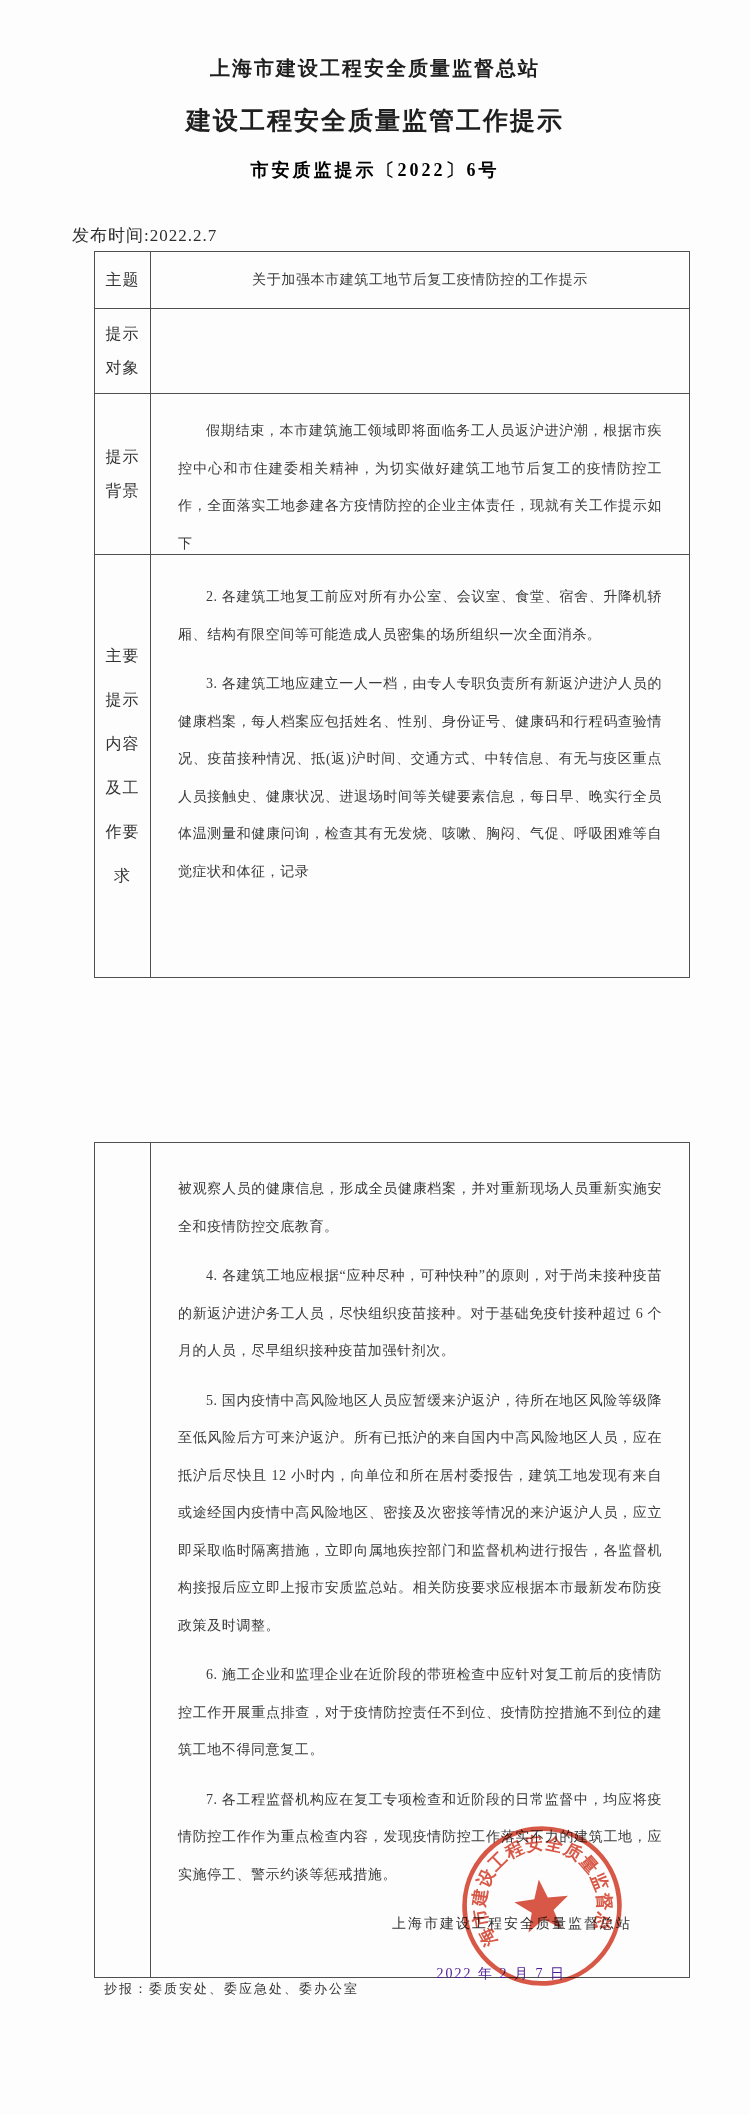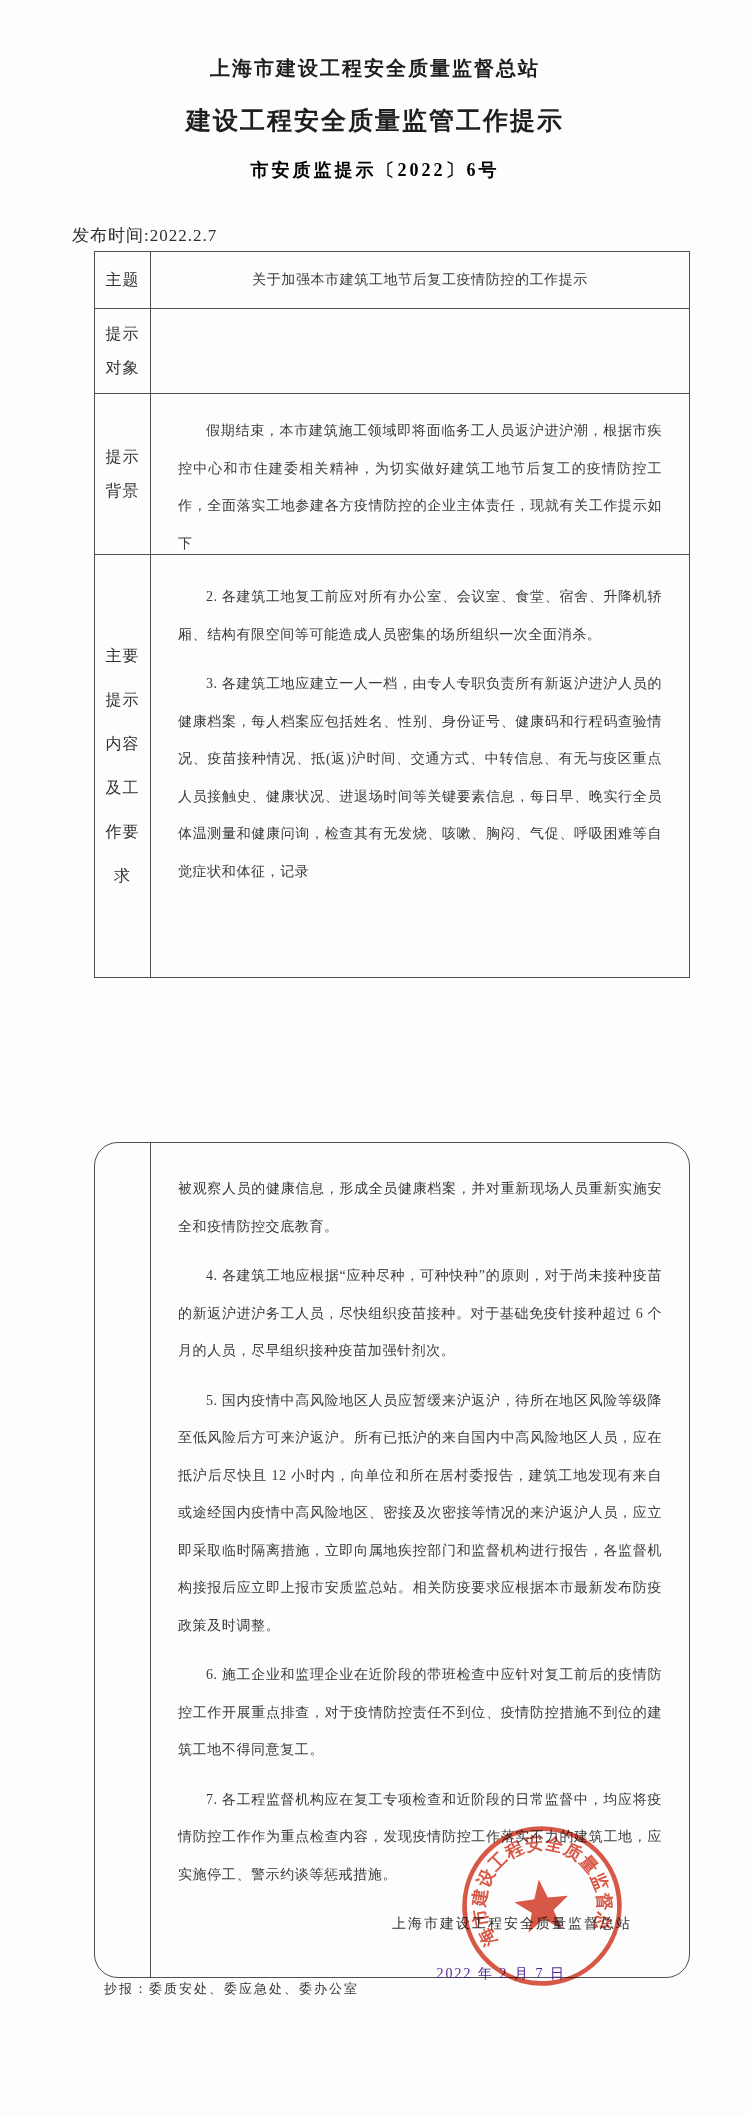--- a/index.html
+++ b/index.html
@@ -16,21 +16,21 @@
   .doc-title{top:104px;font-size:25px;font-weight:bold;color:#1f1f1f;letter-spacing:2px;}
   .doc-number{top:158px;font-size:18px;color:#000000;letter-spacing:3px;font-weight:bold;}
   .publish-time{position:absolute;left:72px;top:224px;font-size:17px;color:#2e2e2e;letter-spacing:1px;}
   .ntable{
     position:absolute;left:94px;width:596px;
     border:1.5px solid #4e4e4e;
     box-sizing:border-box;
     background:transparent;
   }
   .table1{top:251px;height:727px;}
-  .table2{top:1142px;height:836px;border-radius:24px;}
+  .table2{top:1142px;height:836px;}
   .trow{display:flex;box-sizing:border-box;border-bottom:1.5px solid #4e4e4e;}
   .trow:last-child{border-bottom:none;}
   .tlabel{
     width:56px;min-width:56px;box-sizing:border-box;
     border-right:1.5px solid #4e4e4e;
     display:flex;flex-direction:column;justify-content:center;align-items:center;
     font-size:16px;color:#333;letter-spacing:1px;
   }
   .tlabel span{display:block;line-height:34px;}
   .row-main .tlabel span{line-height:44px;}

